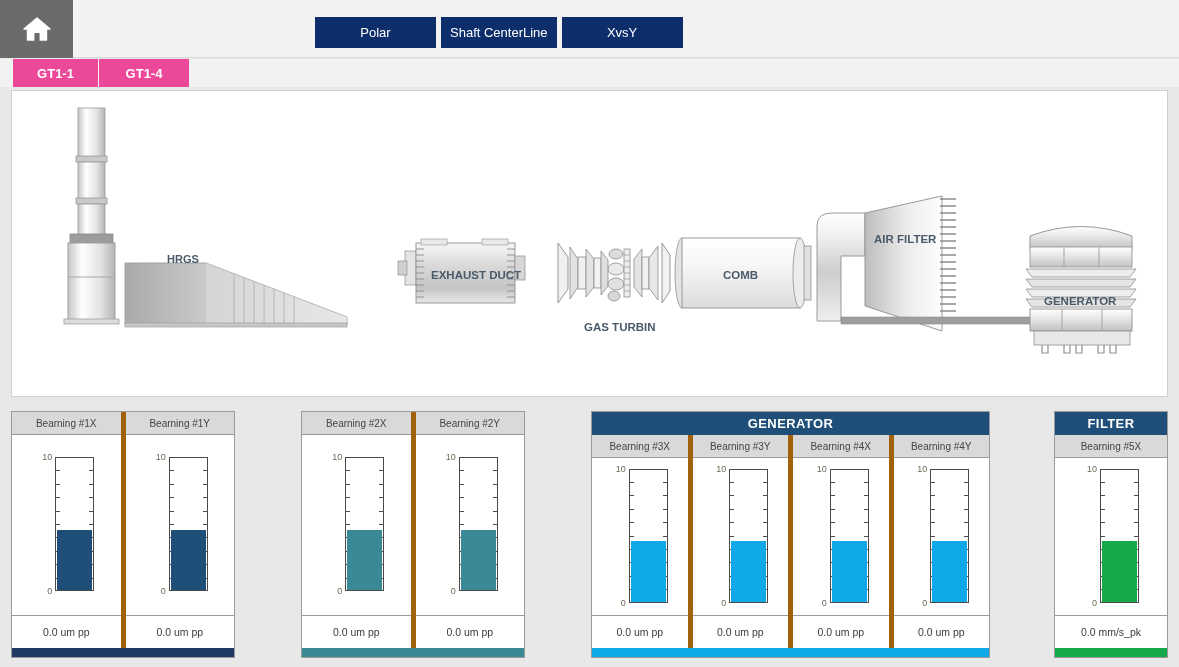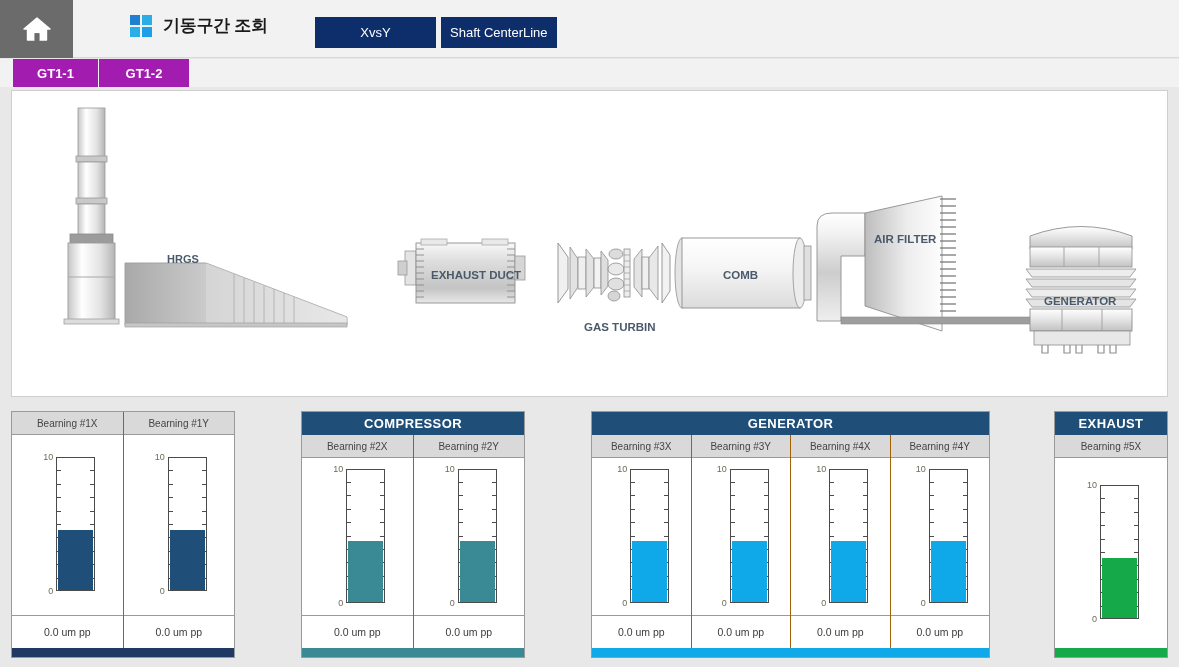--- a/index.html
+++ b/index.html
@@ -53,21 +53,21 @@
   .navbtn.active { background: #5b9bd5; color: #ffffff; }
   .navbtn.shaft { min-width: 0; padding: 0 9px; }
 
   
   .tabstrip {
     position: absolute; left: 0; top: 59px; width: 1179px; height: 28px;
     background: #f2f2f2;
   }
   .tab {
     position: absolute; top: 0; height: 28px;
-    background: #a21caf; color: #ffffff;
+    background: #ec4899; color: #ffffff;
     font-size: 13px; font-weight: bold;
     display: flex; align-items: center; justify-content: center;
     cursor: pointer;
   }
   .tab.t0 { left: 13px; width: 85px; }
   .tab.t1 { left: 99px; width: 90px; }
 
   
   .diagram-panel {
     position: absolute; left: 11px; top: 90px;
@@ -87,21 +87,21 @@
   }
   .group-title {
     height: 23px; background: #1f4e79; color: #ffffff;
     font-size: 13px; font-weight: bold; letter-spacing: .4px;
     display: flex; align-items: center; justify-content: center;
     flex: 0 0 auto;
   }
   .cols { flex: 1 1 auto; display: flex; }
   .col {
     flex: 1 1 0; display: flex; flex-direction: column;
-    border-right: 1px solid #a16207;
+    border-right: 5px solid #a16207;
   }
   .col:last-child { border-right: none; }
   .col-head {
     height: 23px; background: #d9d9d9; color: #444;
     font-size: 10px; display: flex; align-items: center; justify-content: center;
     border-bottom: 1px solid #9a9a9a;
     flex: 0 0 auto;
   }
   .gauge-cell {
     flex: 1 1 auto; display: flex; align-items: center; justify-content: center;
@@ -148,39 +148,31 @@
 
   <div class="home-btn">
     <span>
       <svg width="28" height="26" viewBox="0 0 28 26">
         <path d="M14 2 L27 13 L23.5 13 L23.5 24 L17 24 L17 16.5 L11 16.5 L11 24 L4.5 24 L4.5 13 L1 13 Z" fill="#ffffff" stroke="#ffffff" stroke-width="1.4" stroke-linejoin="round"></path>
         <rect x="11.6" y="17.3" width="4.8" height="6.7" fill="#6b6b6b"></rect>
       </svg>
     </span>
   </div>
 
-  <div class="title-wrap">
-    <span class="grid-icon">
-      <i></i>
-        <i></i>
-        <i></i>
-        <i></i>
-    </span>
-    <span class="page-title">기동구간 조회</span>
-  </div>
 
   <div class="navbtns">
+    <button class="navbtn">Polar</button>
+    <button class="navbtn shaft">Shaft CenterLine</button>
     <button class="navbtn">XvsY</button>
-    <button class="navbtn shaft">Shaft CenterLine</button>
   </div>
 </div>
 
 <div class="tabstrip">
   <div class="tab t0">GT1-1</div>
-  <div class="tab t1">GT1-2</div>
+  <div class="tab t1">GT1-4</div>
 </div>
 
 <div class="diagram-panel">
   <svg width="1155" height="305" viewBox="0 0 1155 305">
     <defs>
       <linearGradient id="gMetal" x1="0" y1="0" x2="0" y2="1">
         <stop offset="0%" stop-color="#ffffff"></stop>
         <stop offset="18%" stop-color="#f3f3f3"></stop>
         <stop offset="55%" stop-color="#cdcdcd"></stop>
         <stop offset="100%" stop-color="#efefef"></stop>
@@ -433,21 +425,20 @@
               <span class="lbl-top">10</span>
               <span class="lbl-bot">0</span>
             </div>
           </div>
           <div class="val-cell">0.0 um pp</div>
         </div>
       </div>
       <div class="accent" style="background: rgb(31, 56, 100);"></div>
     </div>
     <div class="group" style="left: 290px; width: 224px;">
-      <div class="group-title">COMPRESSOR</div>
       <div class="cols">
         <div class="col">
           <div class="col-head">Bearning #2X</div>
           <div class="gauge-cell">
             <div class="gauge">
               <div class="frame"></div>
               <div class="ticks">
                 <i class="l" style="top: 10%;"></i>
                 <i class="r" style="top: 10%;"></i>
                 <i class="l" style="top: 20%;"></i>
@@ -637,21 +628,21 @@
               <span class="lbl-top">10</span>
               <span class="lbl-bot">0</span>
             </div>
           </div>
           <div class="val-cell">0.0 um pp</div>
         </div>
       </div>
       <div class="accent" style="background: rgb(15, 168, 232);"></div>
     </div>
     <div class="group" style="left: 1043px; width: 114px;">
-      <div class="group-title">EXHAUST</div>
+      <div class="group-title">FILTER</div>
       <div class="cols">
         <div class="col">
           <div class="col-head">Bearning #5X</div>
           <div class="gauge-cell">
             <div class="gauge">
               <div class="frame"></div>
               <div class="ticks">
                 <i class="l" style="top: 10%;"></i>
                 <i class="r" style="top: 10%;"></i>
                 <i class="l" style="top: 20%;"></i>
@@ -669,17 +660,18 @@
                 <i class="l" style="top: 80%;"></i>
                 <i class="r" style="top: 80%;"></i>
                 <i class="l" style="top: 90%;"></i>
                 <i class="r" style="top: 90%;"></i>
               </div>
               <div class="fill" style="height: 45%; background: rgb(22, 169, 74);"></div>
               <span class="lbl-top">10</span>
               <span class="lbl-bot">0</span>
             </div>
           </div>
+          <div class="val-cell">0.0 mm/s_pk</div>
         </div>
       </div>
       <div class="accent" style="background: rgb(22, 169, 74);"></div>
     </div>
   </div>
 
 </body></html>

